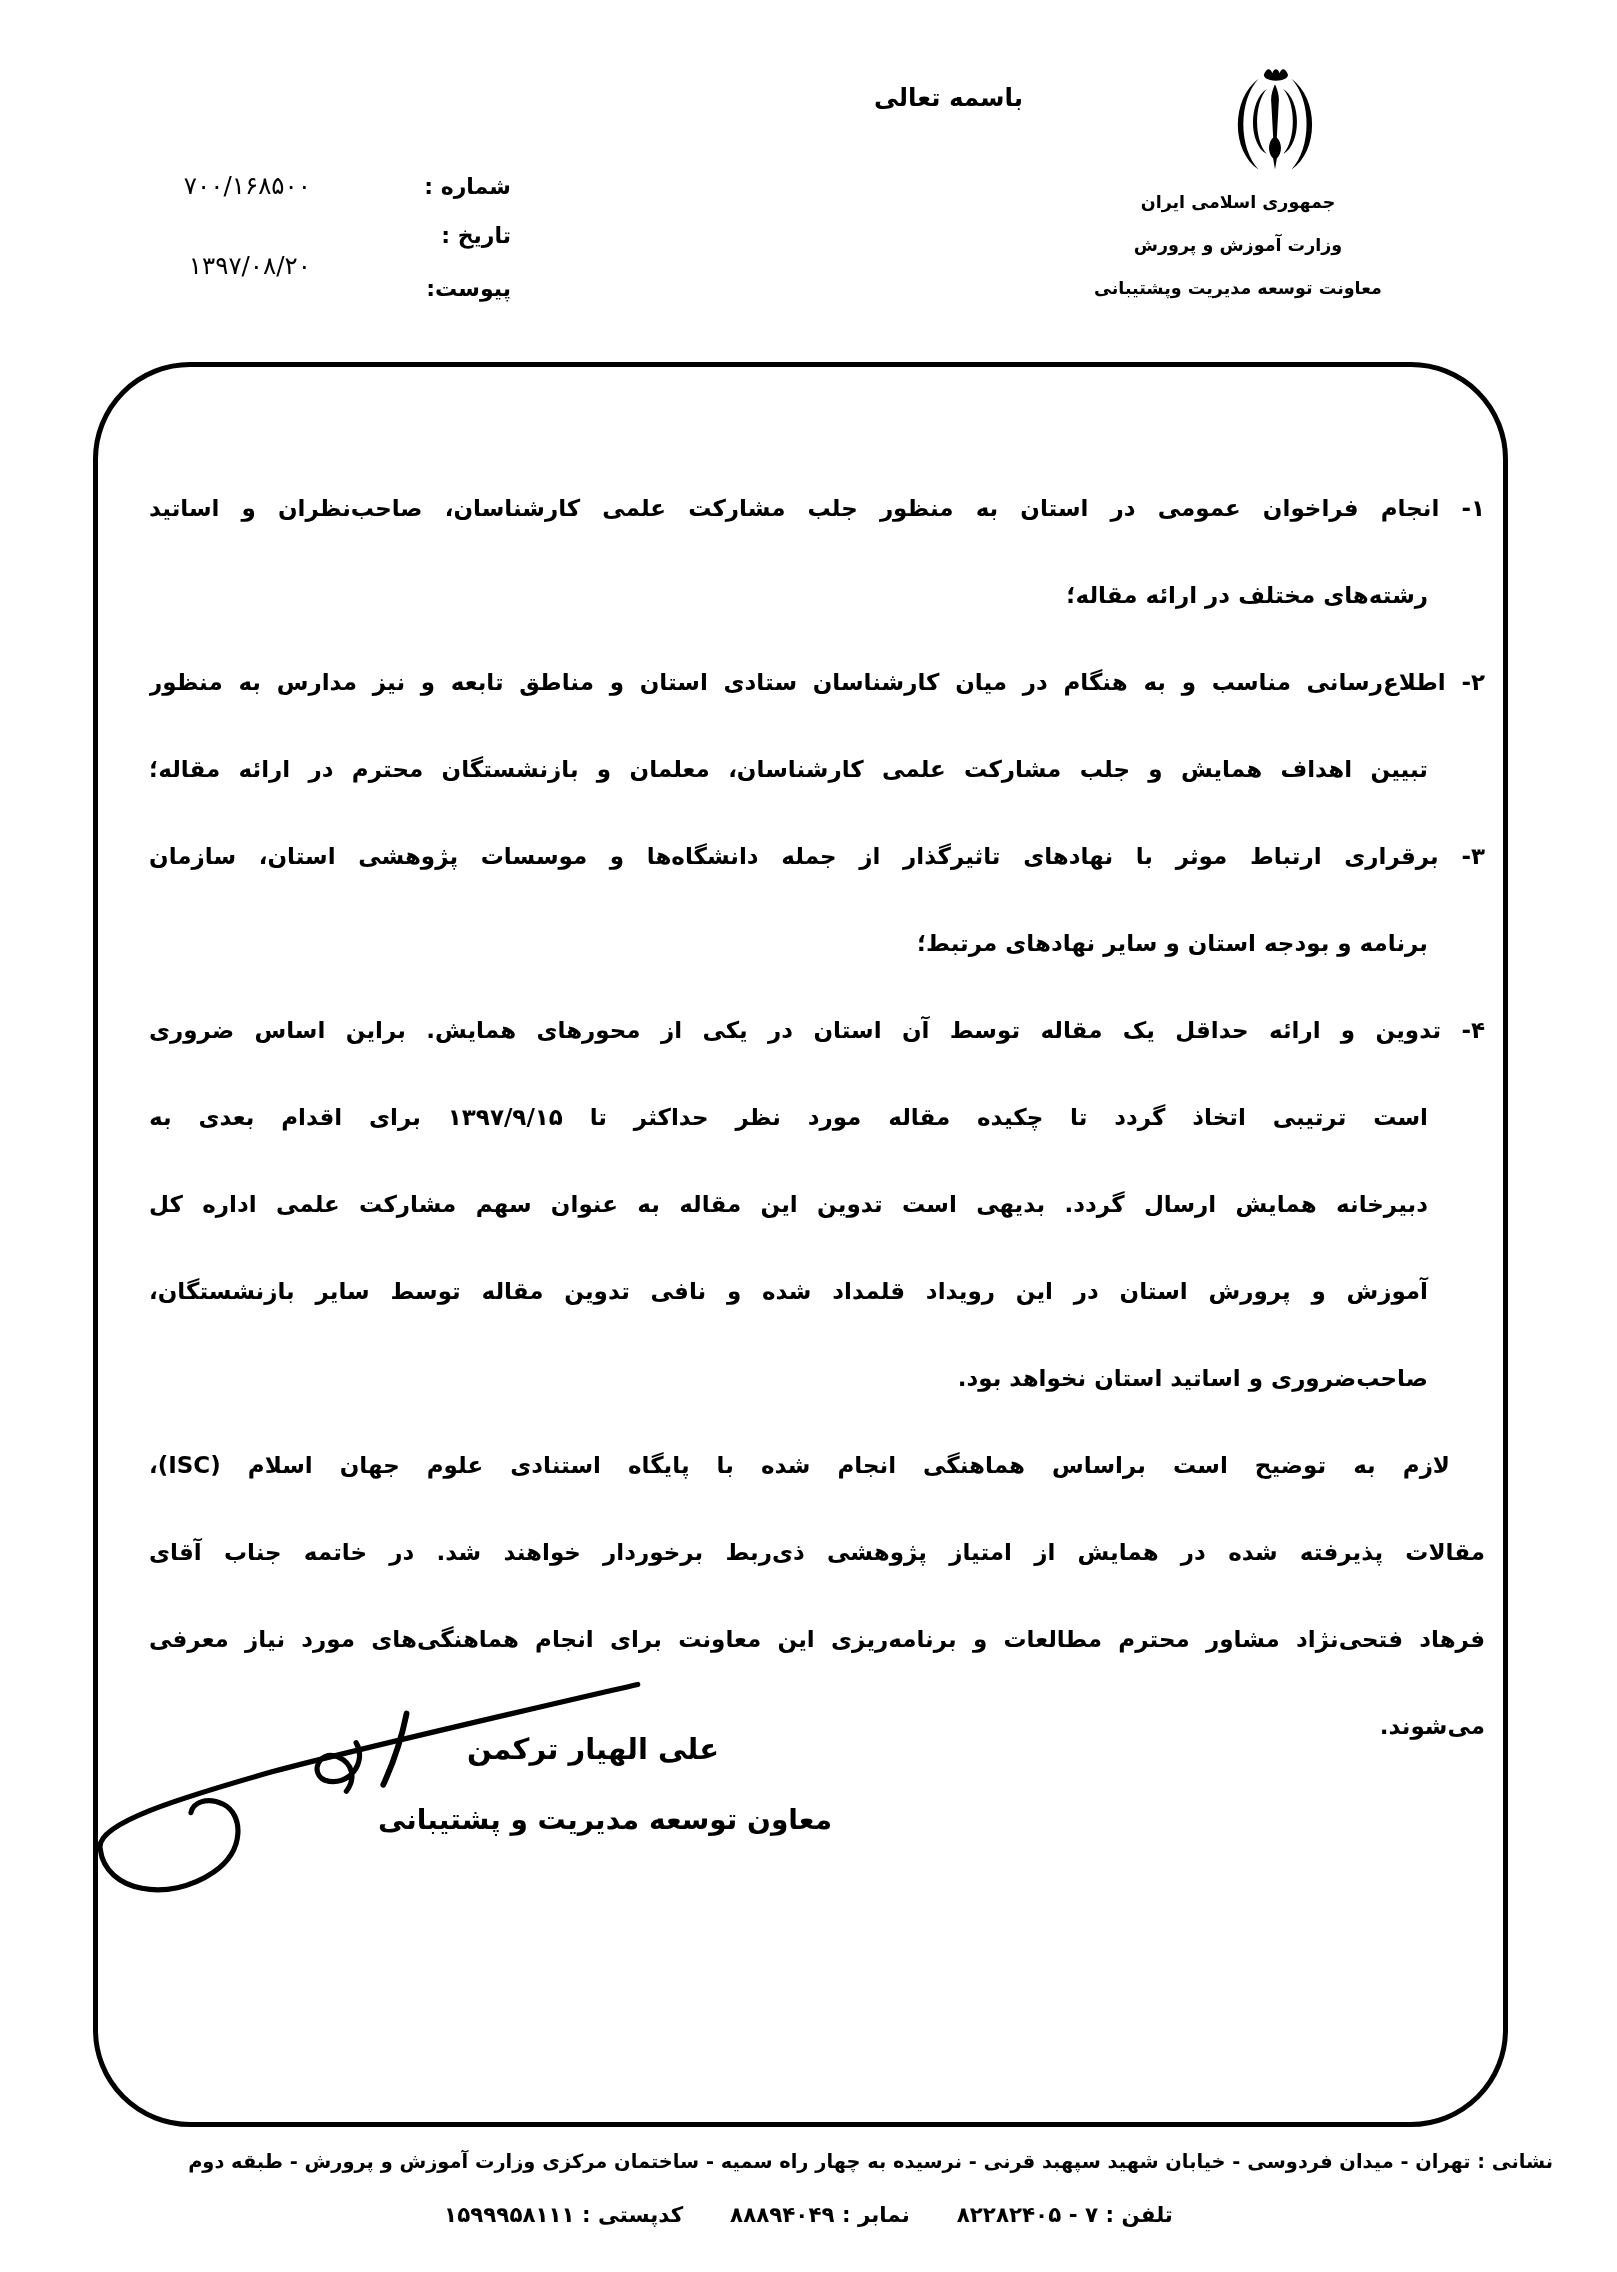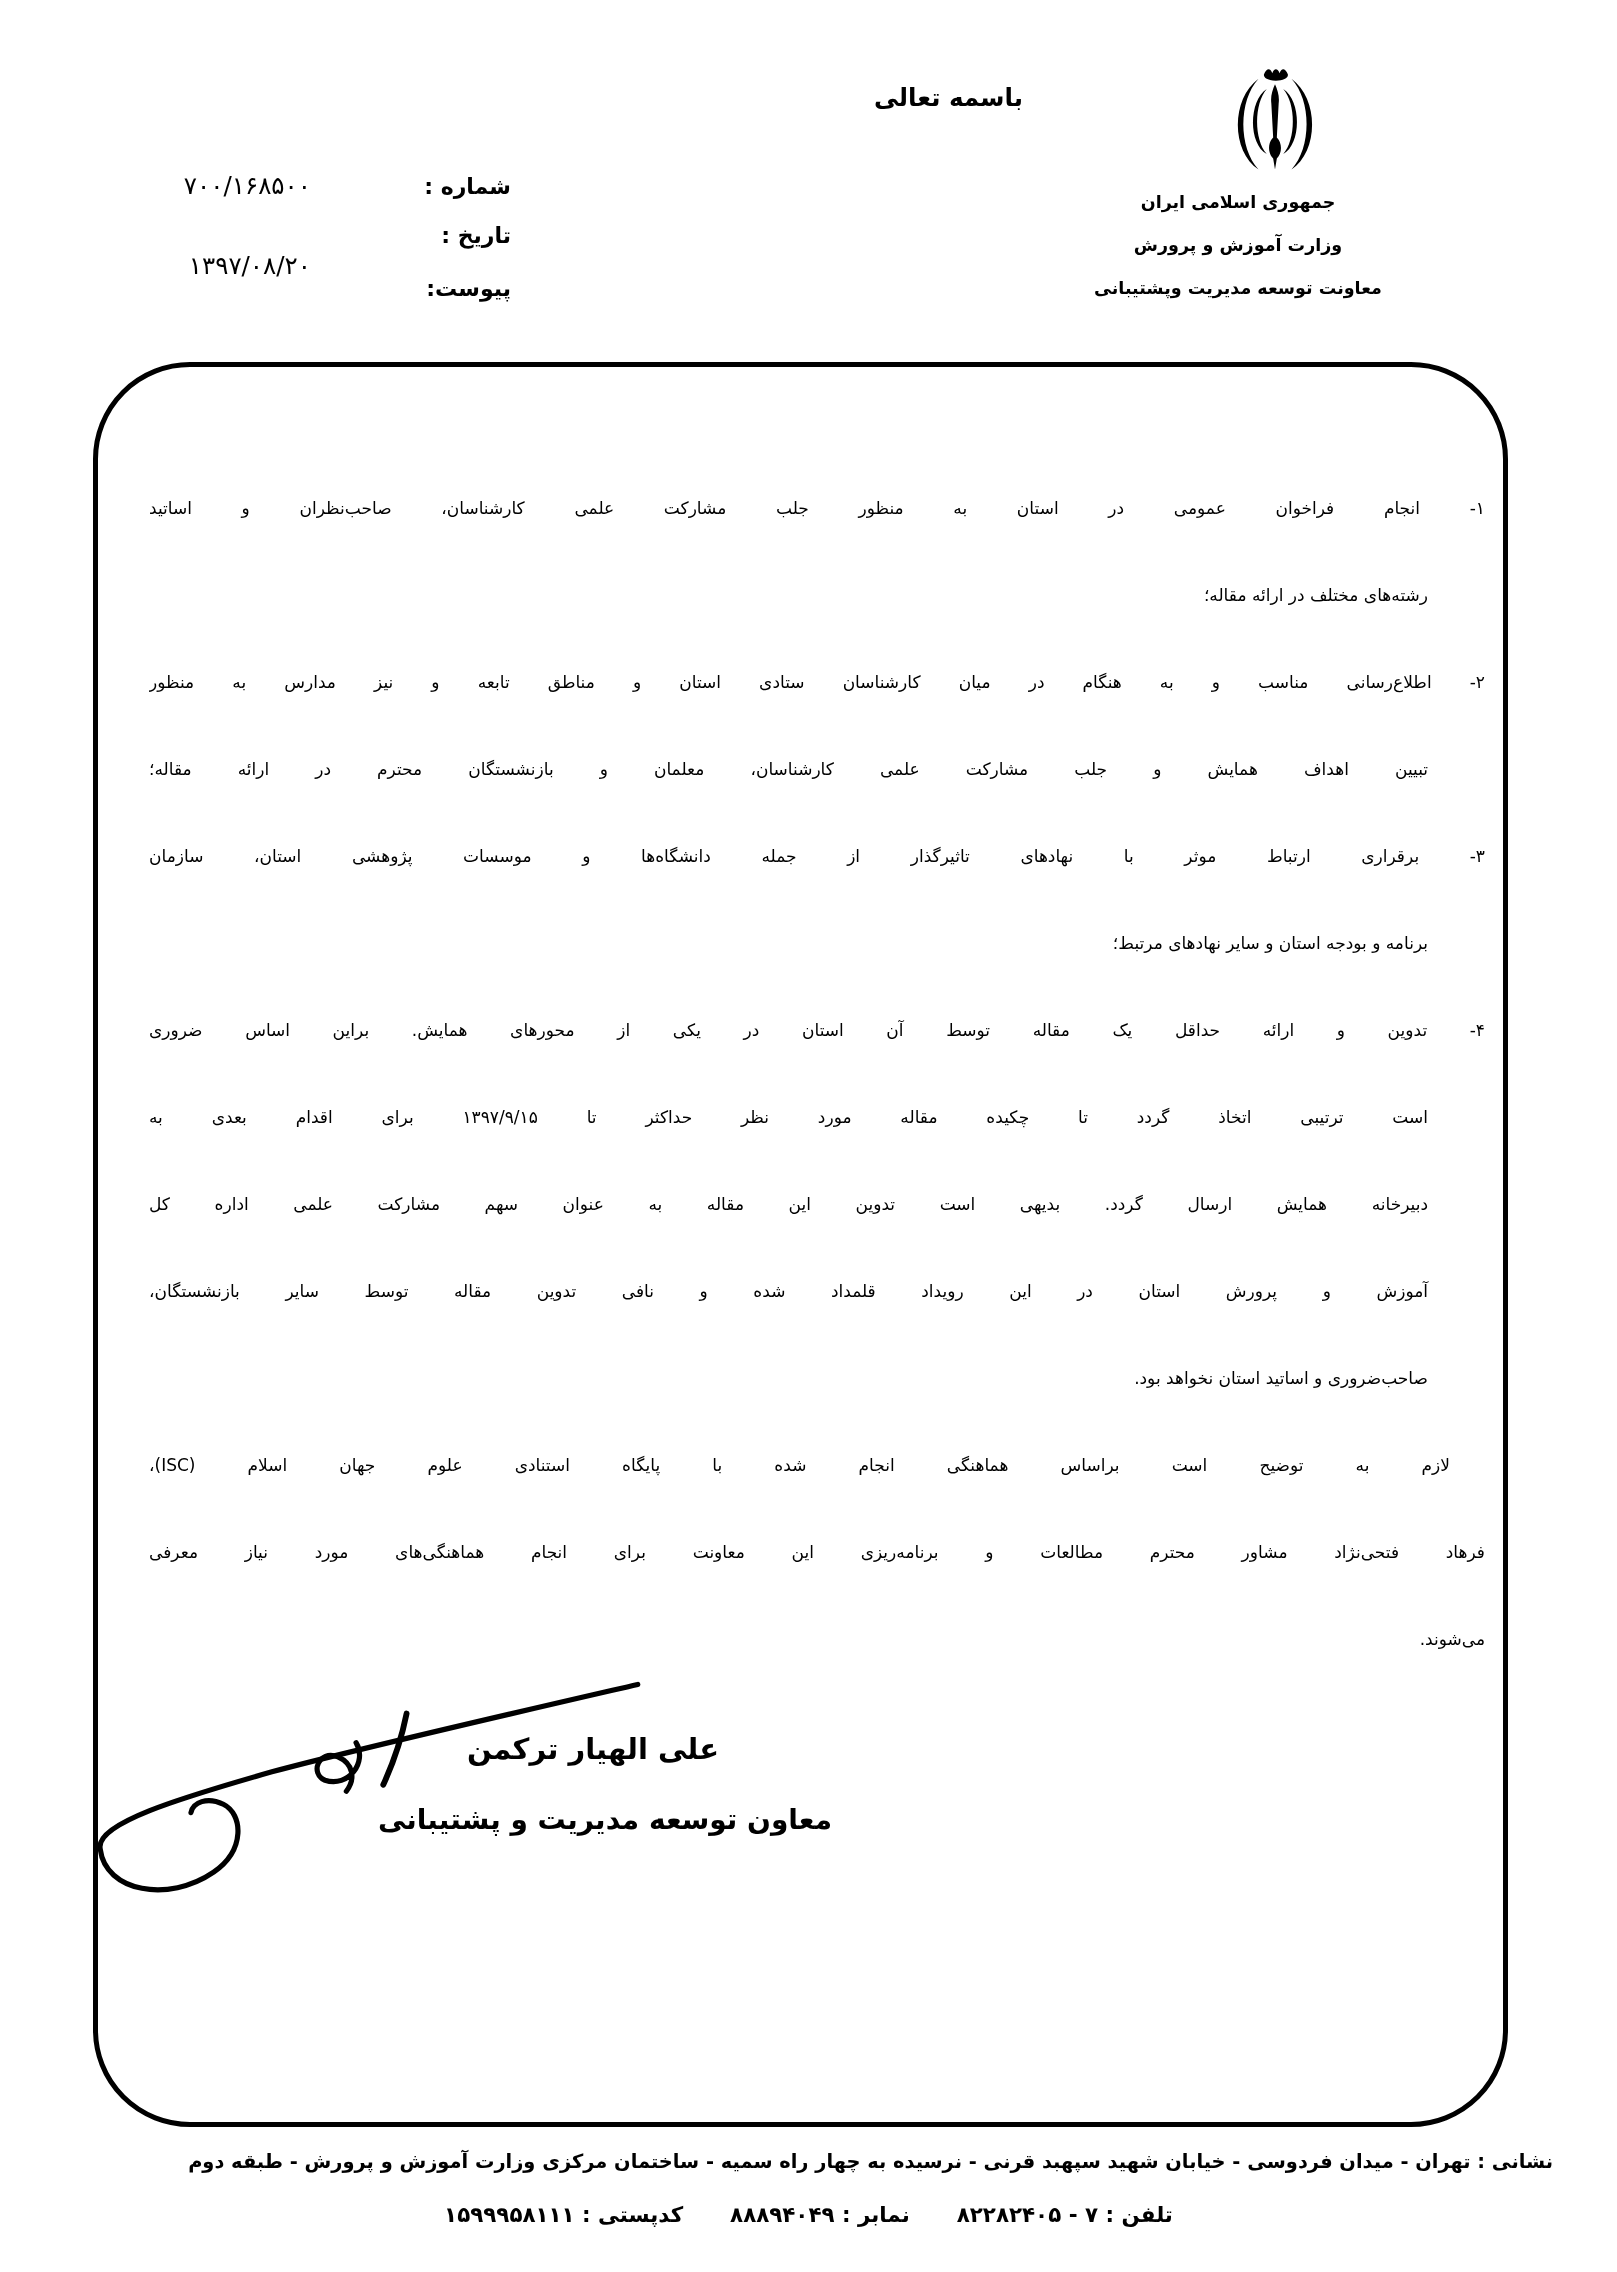--- a/index.html
+++ b/index.html
@@ -38,21 +38,21 @@
     top: 362px; left: 93px;
     width: 1415px; height: 1765px;
     border: 5.8px solid #000;
     border-radius: 97px;
     box-sizing: border-box;
   }
 
   
   .bodytext {
     top: 465px; left: 149px; width: 1336px;
-    font-size: 17px; font-weight: normal;
+    font-size: 23px; font-weight: bold;
     line-height: 87px;
   }
   .line { height: 87px; overflow: hidden; }
   .stretch { text-align: justify; text-align-last: justify; }
   .rightal { text-align: right; }
   .ind  { padding-right: 57px; box-sizing: border-box; }
   .find { padding-right: 35px; box-sizing: border-box; }
 
   
   .sig-name  { top: 1732px; right: 898px; font-size: 29px; font-weight: bold; white-space: nowrap; }
@@ -108,20 +108,21 @@
   <div class="line stretch">۲- اطلاع‌رسانی مناسب و به هنگام در میان کارشناسان ستادی استان و مناطق تابعه و نیز مدارس به منظور</div>
   <div class="line stretch ind">تبیین اهداف همایش و جلب مشارکت علمی کارشناسان، معلمان و بازنشستگان محترم در ارائه مقاله؛</div>
   <div class="line stretch">۳- برقراری ارتباط موثر با نهادهای تاثیرگذار از جمله دانشگاه‌ها و موسسات پژوهشی استان، سازمان</div>
   <div class="line rightal ind">برنامه و بودجه استان و سایر نهادهای مرتبط؛</div>
   <div class="line stretch">۴- تدوین و ارائه حداقل یک مقاله توسط آن استان در یکی از محورهای همایش. براین اساس ضروری</div>
   <div class="line stretch ind">است ترتیبی اتخاذ گردد تا چکیده مقاله مورد نظر حداکثر تا ۱۳۹۷/۹/۱۵ برای اقدام بعدی به</div>
   <div class="line stretch ind">دبیرخانه همایش ارسال گردد. بدیهی است تدوین این مقاله به عنوان سهم مشارکت علمی اداره کل</div>
   <div class="line stretch ind">آموزش و پرورش استان در این رویداد قلمداد شده و نافی تدوین مقاله توسط سایر بازنشستگان،</div>
   <div class="line rightal ind">صاحب‌ضروری و اساتید استان نخواهد بود.</div>
   <div class="line stretch find">لازم به توضیح است براساس هماهنگی انجام شده با پایگاه استنادی علوم جهان اسلام (ISC)،</div>
+  <div class="line stretch">مقالات پذیرفته شده در همایش از امتیاز پژوهشی ذی‌ربط برخوردار خواهند شد. در خاتمه جناب آقای</div>
   <div class="line stretch">فرهاد فتحی‌نژاد مشاور محترم مطالعات و برنامه‌ریزی این معاونت برای انجام هماهنگی‌های مورد نیاز معرفی</div>
   <div class="line rightal">می‌شوند.</div>
 </div>
 
 <div class="abs sig-name">علی الهیار ترکمن</div>
 <div class="abs sig-title">معاون توسعه مدیریت و پشتیبانی</div>
 <div class="abs sig-svg">
   <svg viewBox="0 0 900 400" width="583" height="259" xmlns="http://www.w3.org/2000/svg" fill="none" stroke="#000" stroke-linecap="round">
     <path d="M 855 30 C 660 75 420 130 290 165 C 150 205 15 245 25 285 C 33 350 130 368 200 320 C 250 285 245 230 215 215 C 190 203 168 212 165 228" stroke-width="8"></path>
     <path d="M 498 75 C 490 115 478 150 462 185" stroke-width="9"></path>

